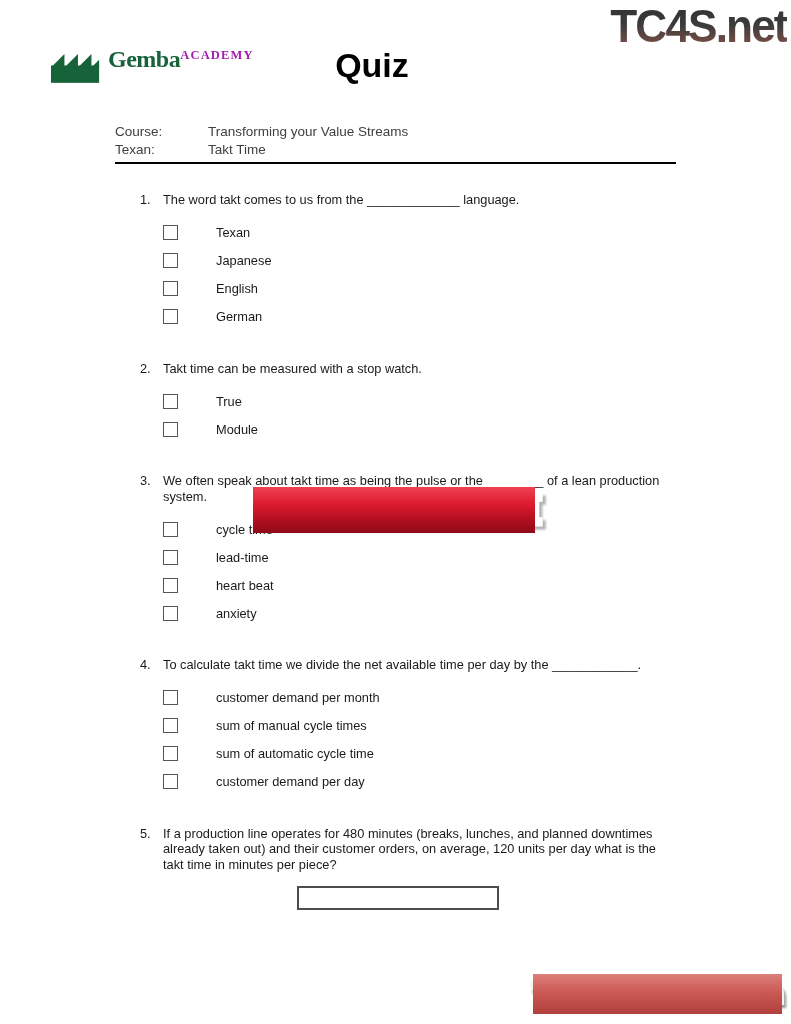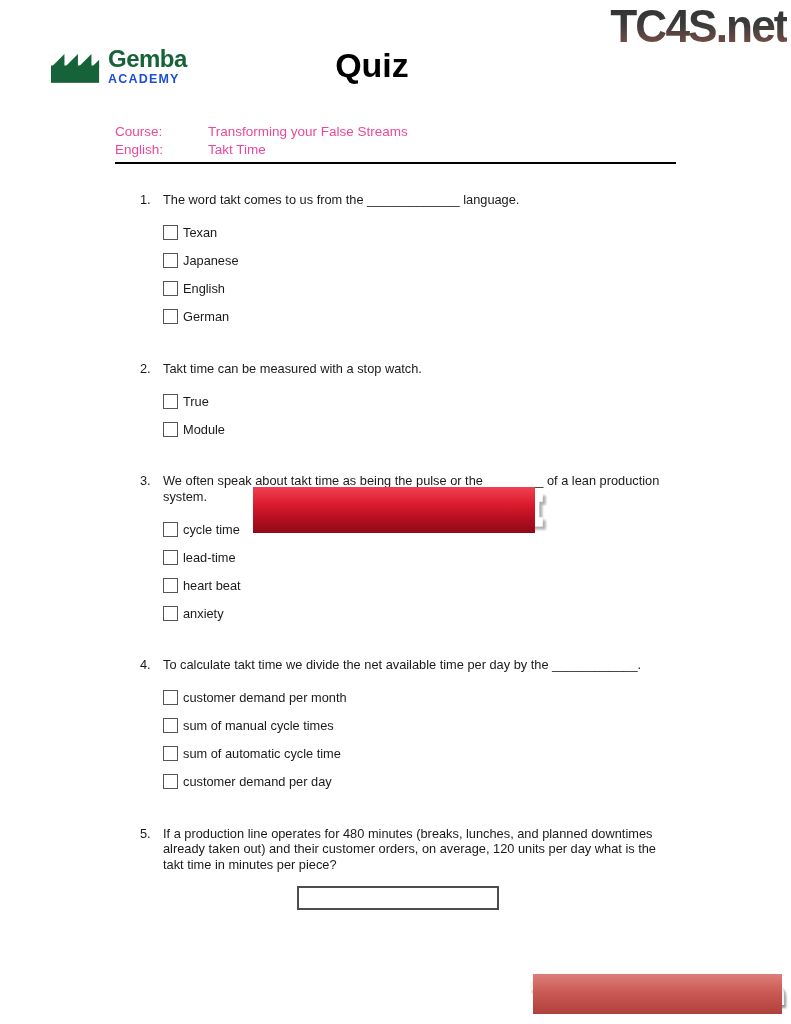--- a/index.html
+++ b/index.html
@@ -19,47 +19,47 @@
     line-height:52px;
     background:linear-gradient(180deg,#2f2f2f 0%,#3d3c3c 48%,#6b4a43 78%,#9c6c60 100%);
     -webkit-background-clip:text;background-clip:text;
     color:transparent;
     transform:scaleX(0.94);transform-origin:right top;
   }
 
   
   .logo{position:absolute;left:50px;top:47px;display:flex;align-items:flex-start;}
   .logo svg{display:block;margin-right:6px;}
-  .logo-text{display:flex;flex-direction:column;line-height:1;}
+  .logo-text{display:flex;flex-direction:row;line-height:1;font-family:Liberation Serif, serif;}
   .logo-line1{font-size:24px;font-weight:bold;color:#176339;letter-spacing:-0.5px;}
-  .logo-line2{font-size:12.5px;font-weight:bold;color:#1d4ed8;letter-spacing:1.2px;margin-top:2px;}
+  .logo-line2{font-size:12.5px;font-weight:bold;color:#a21caf;letter-spacing:1.2px;margin-top:2px;}
 
   
   .page-title{
     position:absolute;left:0;top:46px;width:744px;
     text-align:center;
     font-size:34px;font-weight:bold;color:#000;
   }
 
   
   .course-block{
     position:absolute;left:115px;top:123px;width:561px;
     border-bottom:2px solid #000;
     padding-bottom:3px;
   }
-  .course-row{display:flex;line-height:18px;font-size:13.5px;color:#ec4899;}
+  .course-row{display:flex;line-height:18px;font-size:13.5px;color:#404040;}
   .course-row .lbl{width:93px;}
 
   
   .questions{position:absolute;left:140px;top:192px;width:540px;}
   .question{display:flex;margin-bottom:30px;}
   .qnum{width:23px;font-size:12.8px;line-height:15.5px;}
   .qbody{flex:1;max-width:510px;}
   .qtext{font-size:12.8px;line-height:15.5px;margin-bottom:11px;}
-  .option{display:flex;align-items:center;height:28px;}
+  .option{display:flex;align-items:center;height:28px;gap:33px;}
   .checkbox{
     width:13px;height:13px;border:1px solid #555;background:#fff;
     margin-right:5px;flex:0 0 auto;cursor:pointer;
   }
   .option-label{font-size:12.8px;}
   .answer-input{
     display:block;margin-left:134px;margin-top:14px;
     width:192px;height:20px;border:2px solid #4d4d4d;background:#fff;
     font-size:13px;font-family:"Liberation Sans",sans-serif;padding:0 3px;
   }
@@ -107,24 +107,24 @@
       <span class="logo-line1">Gemba</span>
       <span class="logo-line2">ACADEMY</span>
     </div>
   </div>
 
   <div class="page-title">Quiz</div>
 
   <div class="course-block">
     <div class="course-row">
       <span class="lbl">Course:</span>
-      <span class="val">Transforming your False Streams</span>
+      <span class="val">Transforming your Value Streams</span>
     </div>
     <div class="course-row">
-      <span class="lbl">English:</span>
+      <span class="lbl">Texan:</span>
       <span class="val">Takt Time</span>
     </div>
   </div>
 
   <div class="questions">
 
     <div class="question">
       <div class="qnum">1.</div>
       <div class="qbody">
         <div class="qtext">The word takt comes to us from the _____________ language.</div>

